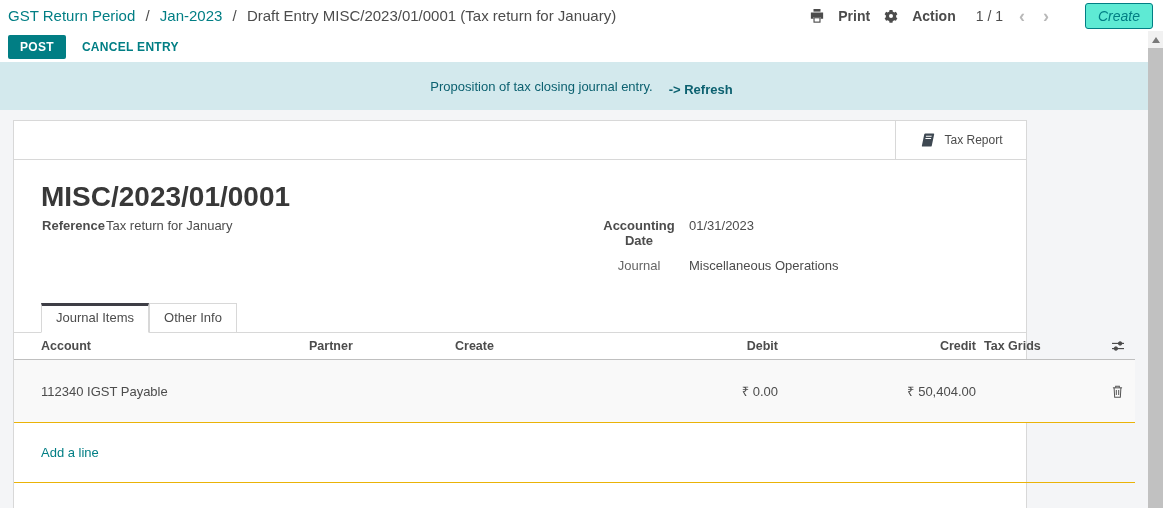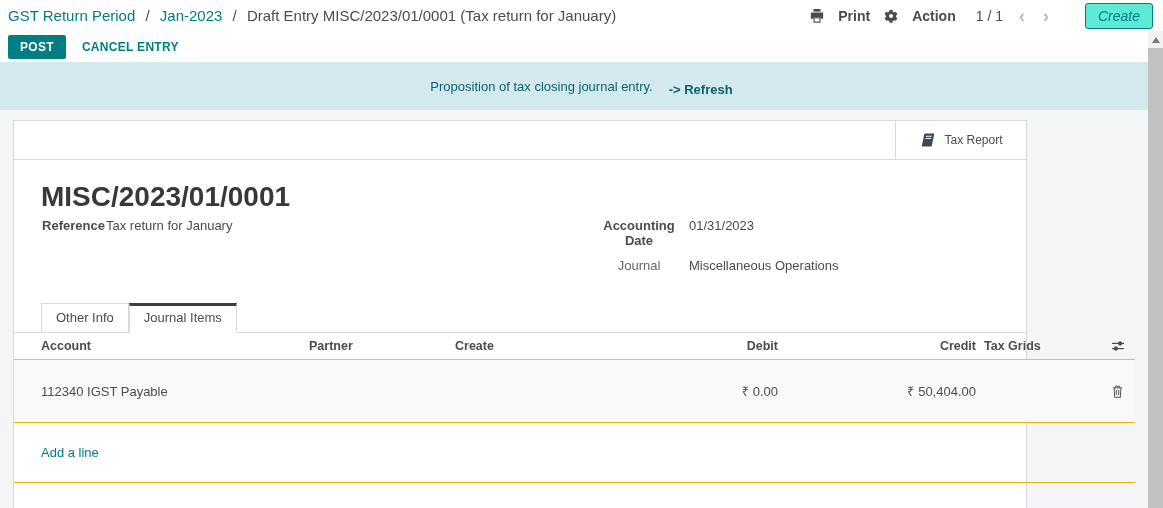--- a/index.html
+++ b/index.html
@@ -236,22 +236,22 @@
             </div>
             <div class="field-row">
               <span class="field-label plain">Journal</span>
               <span class="field-value">Miscellaneous Operations</span>
             </div>
           </div>
         </div>
       </div>
 
       <div class="tabbar">
+        <div class="tab active">Journal Items</div>
         <div class="tab inactive">Other Info</div>
-        <div class="tab active">Journal Items</div>
       </div>
 
       <table>
         <colgroup>
           <col style="width:291px">
             <col style="width:146px">
             <col style="width:185px">
           <col style="width:146px">
             <col style="width:198px">
             <col style="width:120px">

